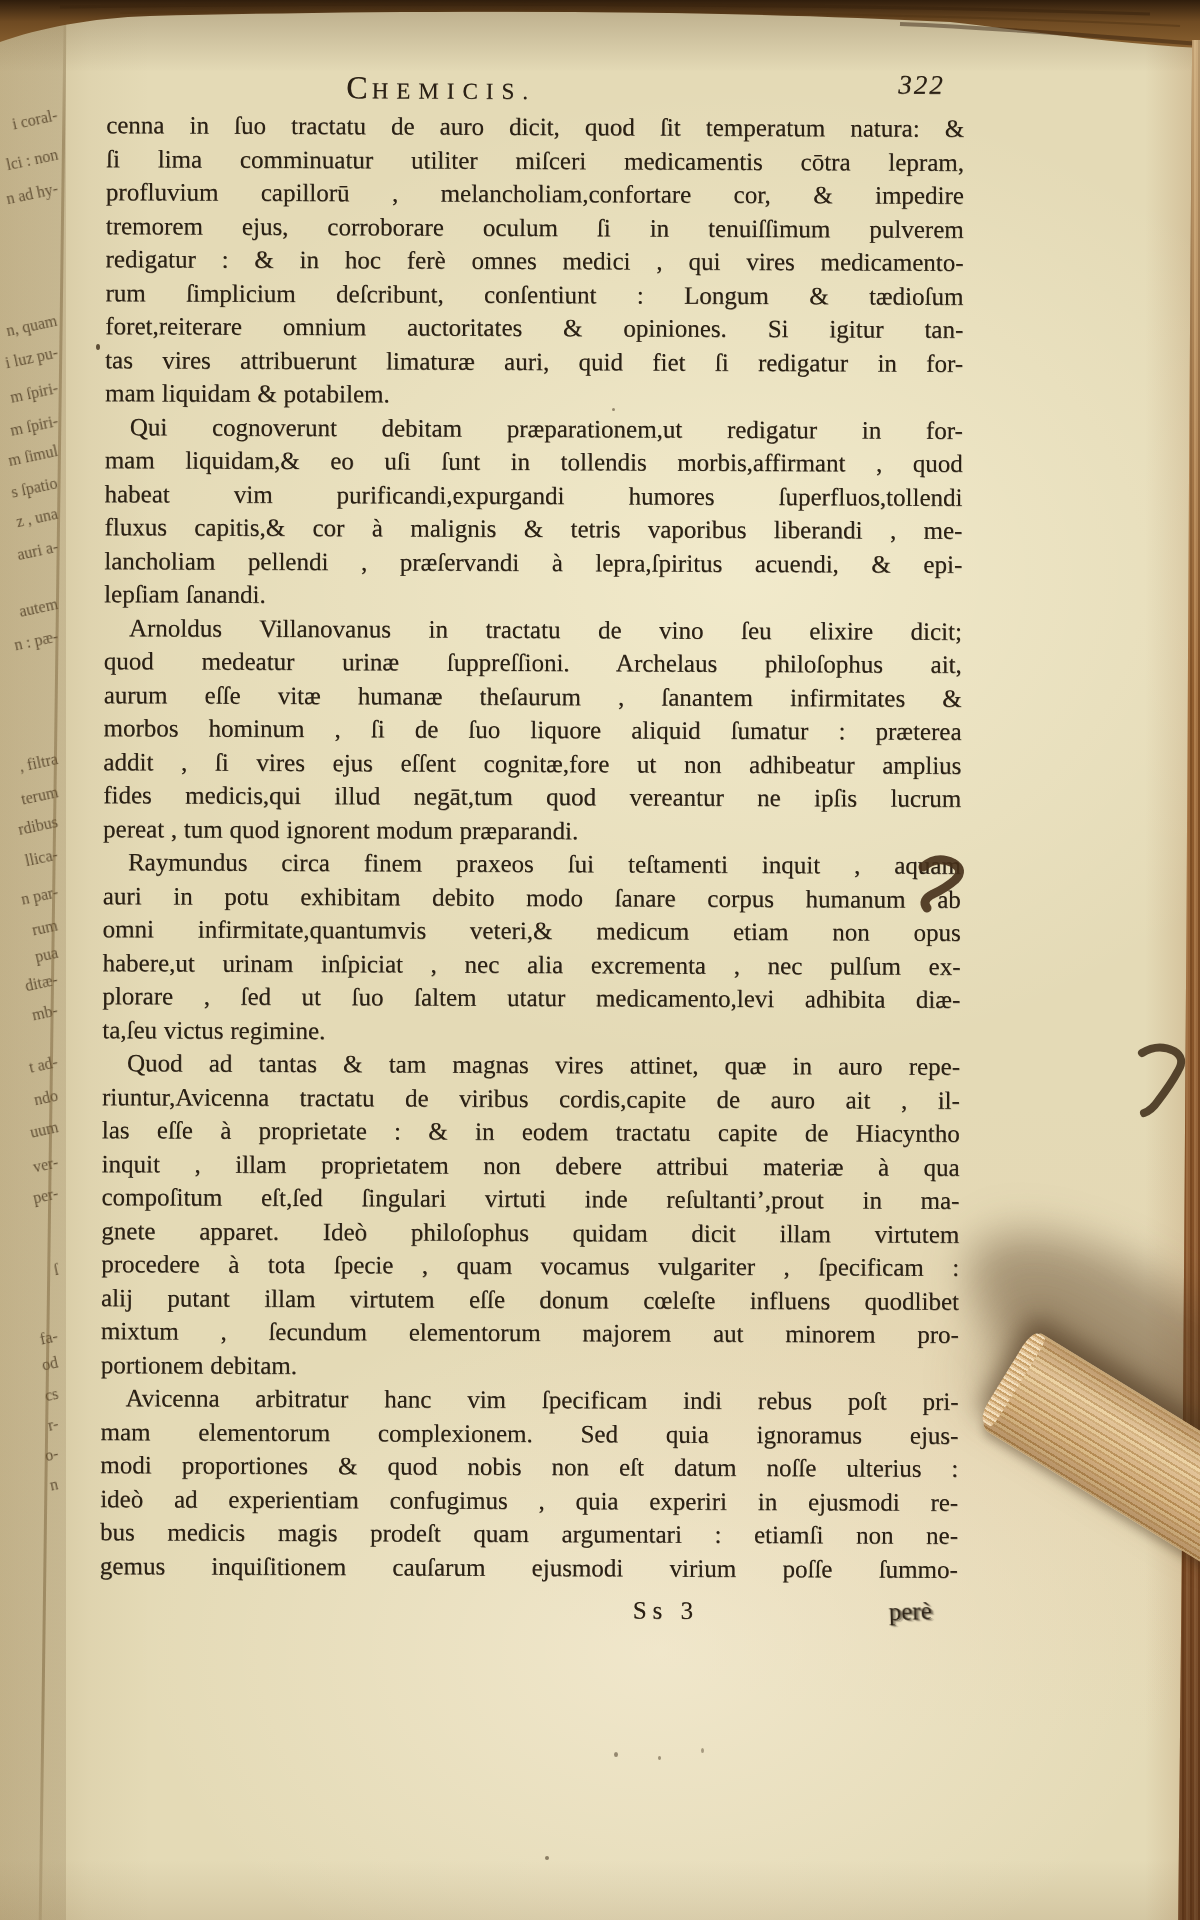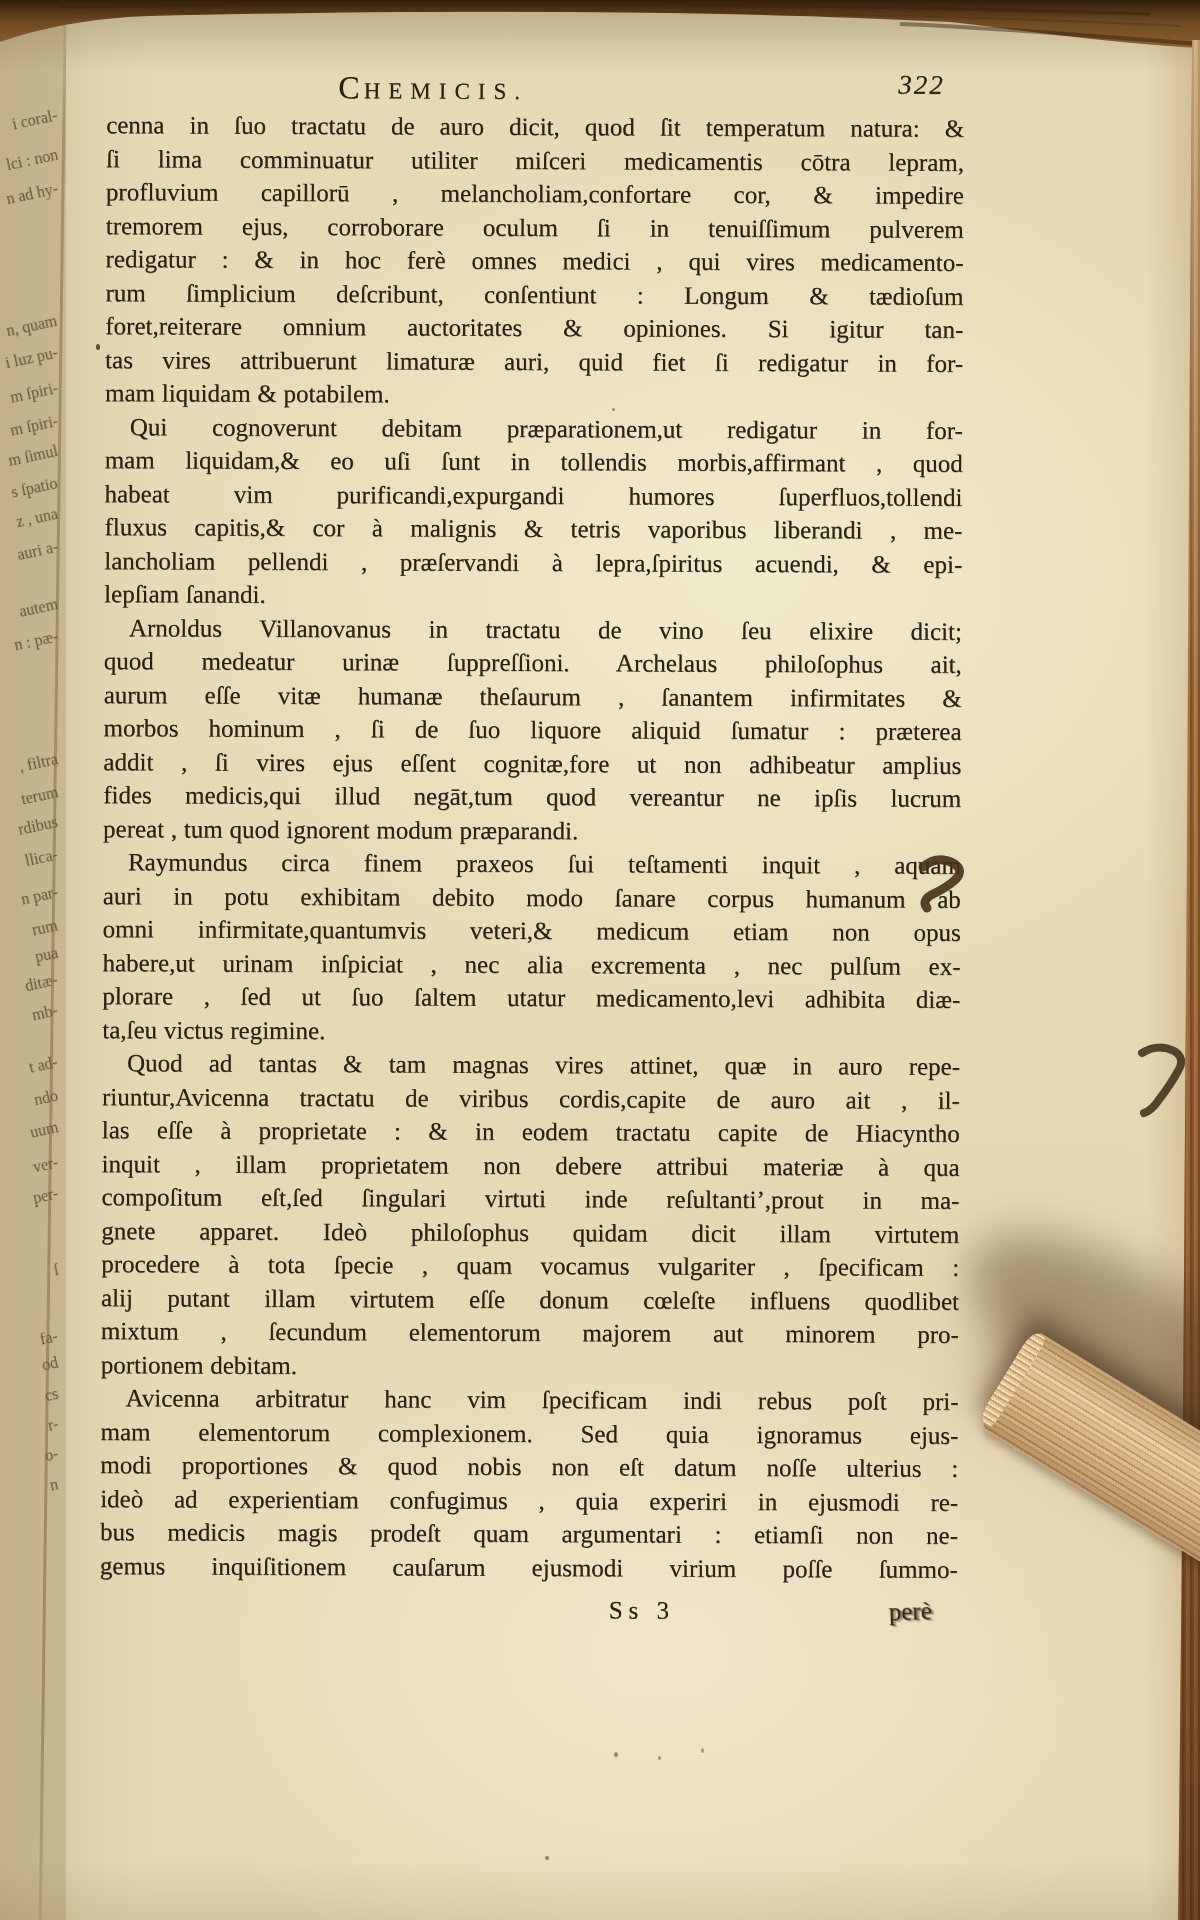--- a/index.html
+++ b/index.html
@@ -28,29 +28,29 @@
   .crease{position:absolute;left:64px;top:-10px;width:3px;height:1950px;
     transform:rotate(.75deg);transform-origin:top center;
     background:linear-gradient(to bottom, rgba(110,85,45,0), rgba(110,85,45,.40) 8%,
       rgba(110,85,45,.45) 88%, rgba(110,85,45,.15));}
 
   
   .text-block{position:absolute;left:103px;top:66px;width:858px;color:#2b2115;
     transform:rotate(.25deg);
     text-shadow:.3px .4px .6px rgba(43,33,21,.55);}
   .header{position:relative;height:44px;}
-  .title{position:absolute;left:232px;top:4px;font-size:23px;letter-spacing:8px;white-space:nowrap;}
+  .title{position:absolute;left:240px;top:4px;font-size:23px;letter-spacing:8px;white-space:nowrap;}
   .title-initial{font-size:32px;letter-spacing:4px;}
   .pagenum{position:absolute;left:792px;top:2px;font-size:27px;font-style:italic;letter-spacing:2px;}
   .body-text{font-size:25px;line-height:33.5px;word-spacing:.5px;}
   .line{text-align:justify;text-align-last:justify;}
   .line.unjust{text-align-last:left;}
   .line.indent{text-indent:25px;}
   .sig-row{position:relative;height:42px;margin-top:12px;font-size:25px;}
-  .sig{position:absolute;left:509px;letter-spacing:6px;text-align:center;}
+  .sig{position:absolute;left:533px;letter-spacing:6px;text-align:center;}
   .catch{position:absolute;right:26px;transform:rotate(-2deg);filter:blur(.2px);
     text-shadow:1.6px 1px 0 rgba(43,33,21,.5), 3.2px 2px 1px rgba(43,33,21,.28);}
 
   
   .fore-edge{position:absolute;right:0;top:40px;bottom:0;width:28px;
     background:
       linear-gradient(to bottom, rgba(232,214,170,.55), rgba(150,90,40,.15) 35%,
         rgba(110,58,26,.45) 70%, rgba(70,36,16,.62)),
       repeating-linear-gradient(90deg, #a87848 0 2px, #7c4e24 2px 4px, #925f30 4px 6px, #b58756 6px 8px);
     clip-path:polygon(72% 0, 100% 0, 100% 100%, 22% 100%, 38% 76%, 52% 46%, 62% 20%);}

